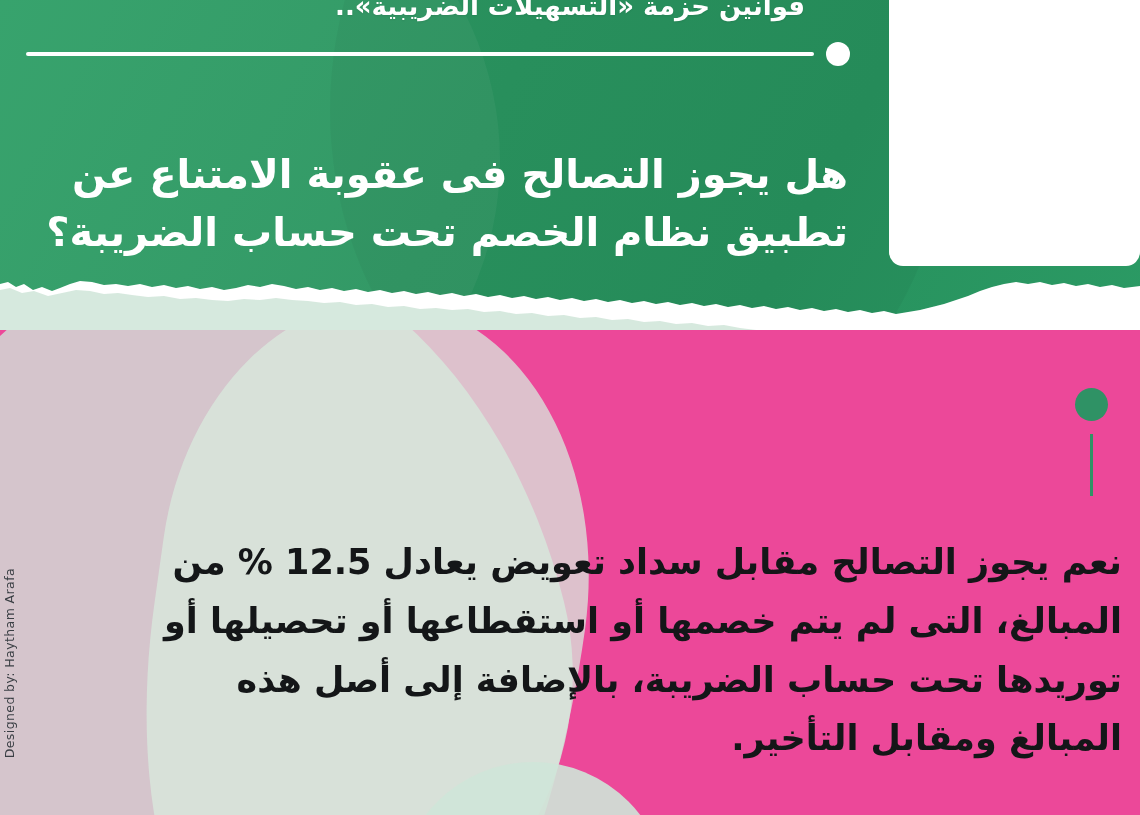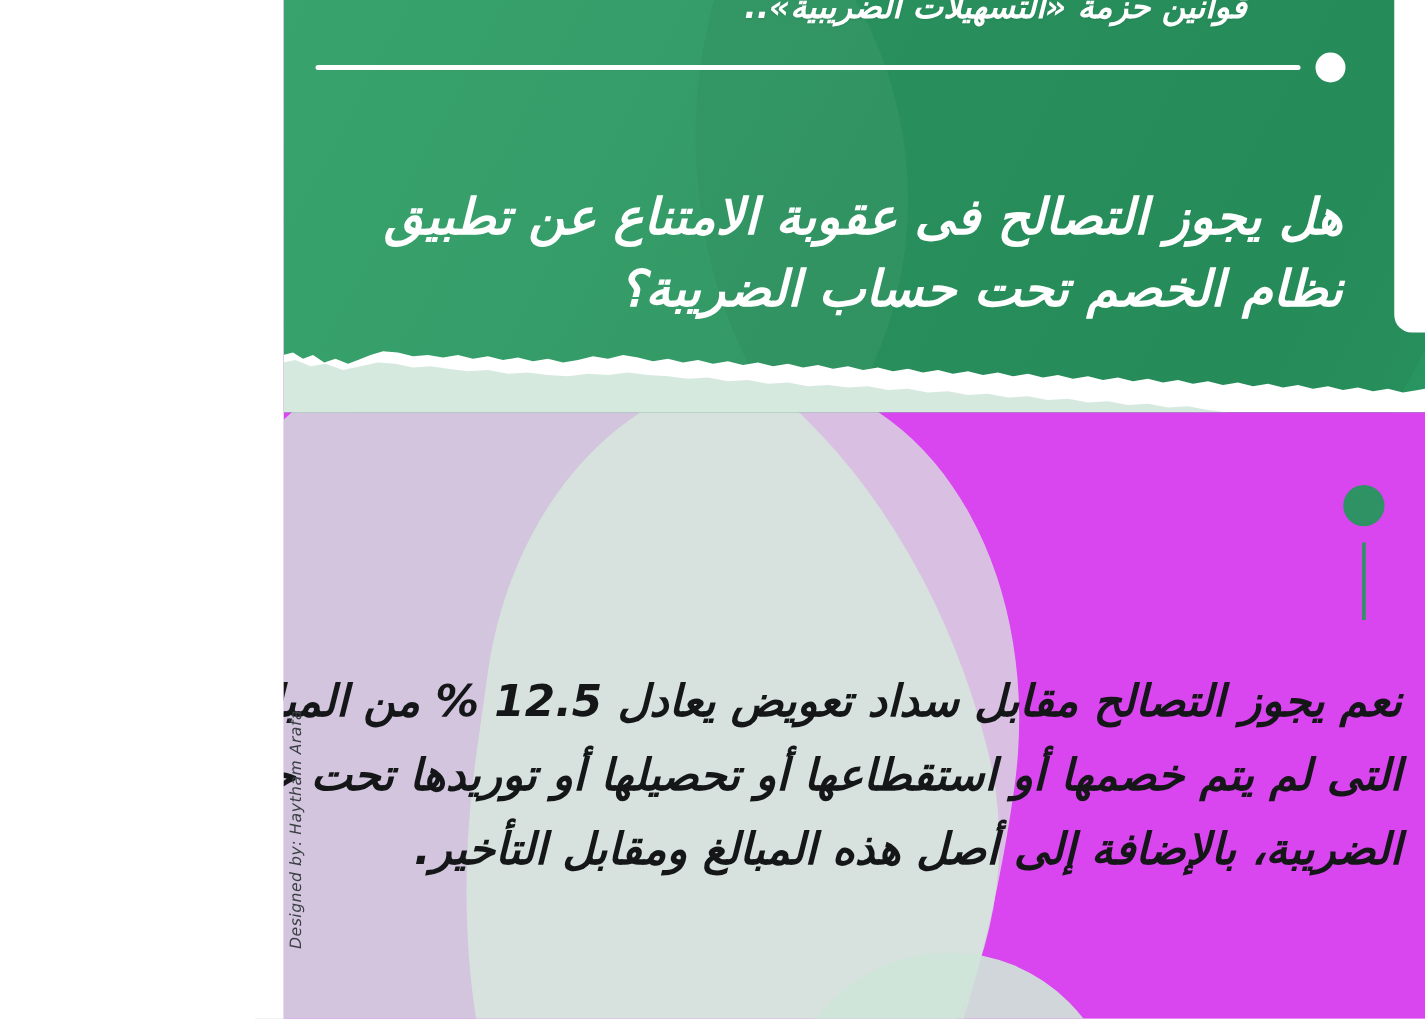--- a/index.html
+++ b/index.html
@@ -5,24 +5,23 @@
 <style>
   html,body{margin:0;padding:0;}
   body{
     width:1140px;height:815px;
     background:#ffffff;
     font-family:"DejaVu Sans","Liberation Sans",sans-serif;
     overflow:hidden;
   }
   .canvas{
     position:relative;
-    width:913px;height:815px;
-    overflow:hidden;
-    background:#d946ef;
-    font-style:italic;
+    width:1140px;height:815px;
+    overflow:hidden;
+    background:#ec4899;
   }
   .wm-leaf{
     position:absolute;
     left:-160px; top:250px;
     width:720px;height:760px;
     background:#cfe5d8;
     opacity:.80;
     border-radius:58% 42% 48% 52% / 62% 58% 42% 38%;
     transform:rotate(-14deg);
   }

